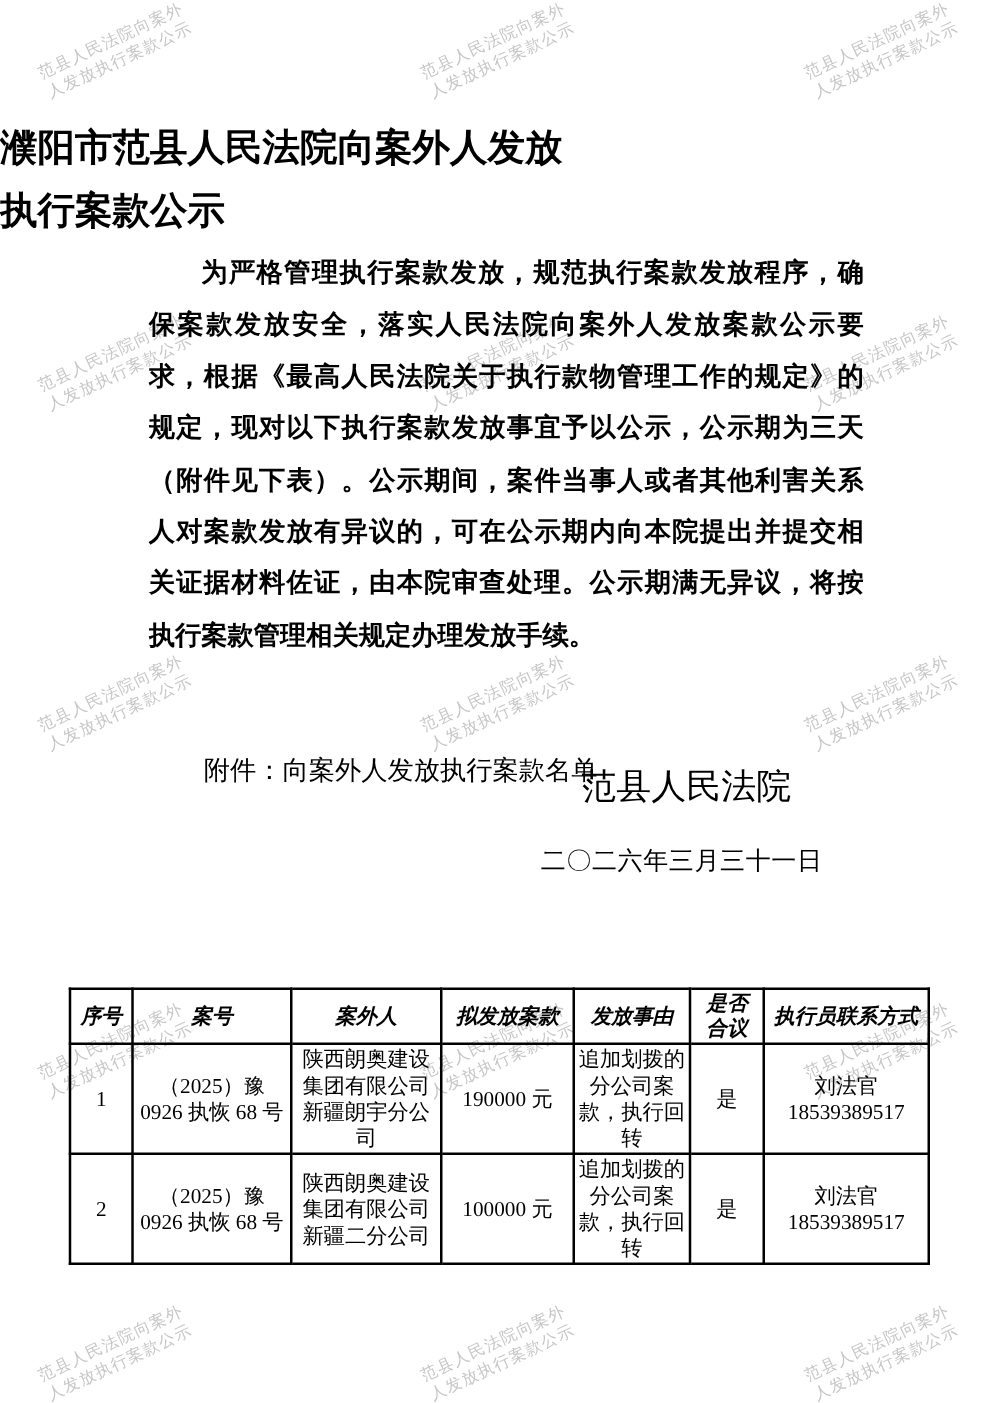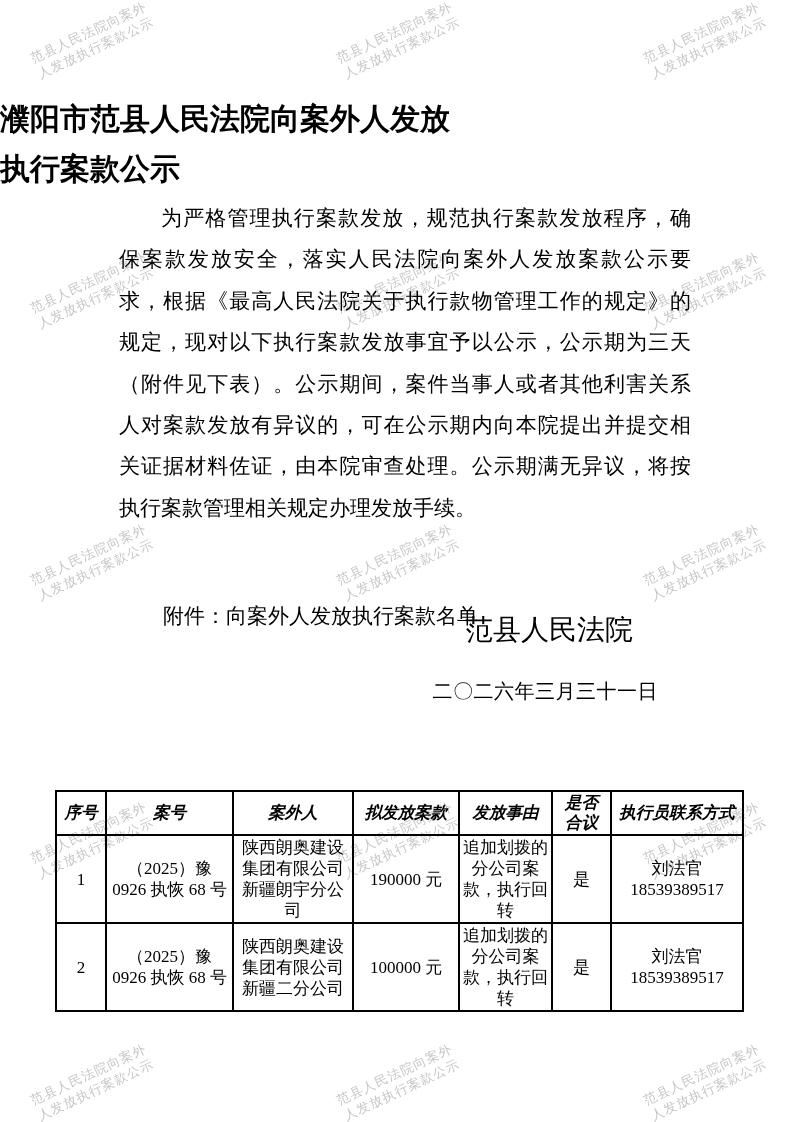--- a/index.html
+++ b/index.html
@@ -18,27 +18,27 @@
   .wm span { display:block; }
   
   .doc-title {
     position:absolute; top:94px; left:0; width:100%; z-index:1;
     text-align:left; font-weight:bold; font-size:30px; line-height:50px;
   }
   
   .body-text { position:absolute; left:119px; top:198px; width:572px; z-index:1; font-size:21px; }
   .body-line {
     height:41.4px; line-height:41.4px; overflow:hidden;
-    text-align:justify; text-align-last:justify; text-justify:inter-character;
+    text-align:justify; text-align-last:justify; text-justify:inter-character;font-weight:bold;
   }
   .body-line.first { text-indent:42px; }
   .body-line.last  { text-align-last:left; }
   .attachment-note { position:absolute; left:163px; top:556px; z-index:1; font-size:21px; line-height:30px;margin-top:45px; }
   .court-name { position:absolute; right:160px; top:616px; z-index:1; font-size:28px; line-height:28px; }
-  .pub-date   { position:absolute; right:135px; top:677px; z-index:1; font-size:20px; line-height:28px; letter-spacing:0.5px; }
+  .pub-date   { position:absolute; right:135px; top:677px; z-index:1; font-size:20px; line-height:28px; letter-spacing:0.5px;font-family:Liberation Mono, monospace; }
   
   .case-table {
     position:absolute; left:55px; top:790px; width:687px; z-index:1;
     border-collapse:collapse; table-layout:fixed;
   }
   .case-table th, .case-table td {
     border:2px solid #000; text-align:center; vertical-align:middle;
     white-space:pre-line; padding:1px 2px; overflow:hidden;
   }
   .case-table th { font-size:16.5px; line-height:20px; font-weight:bold; }

